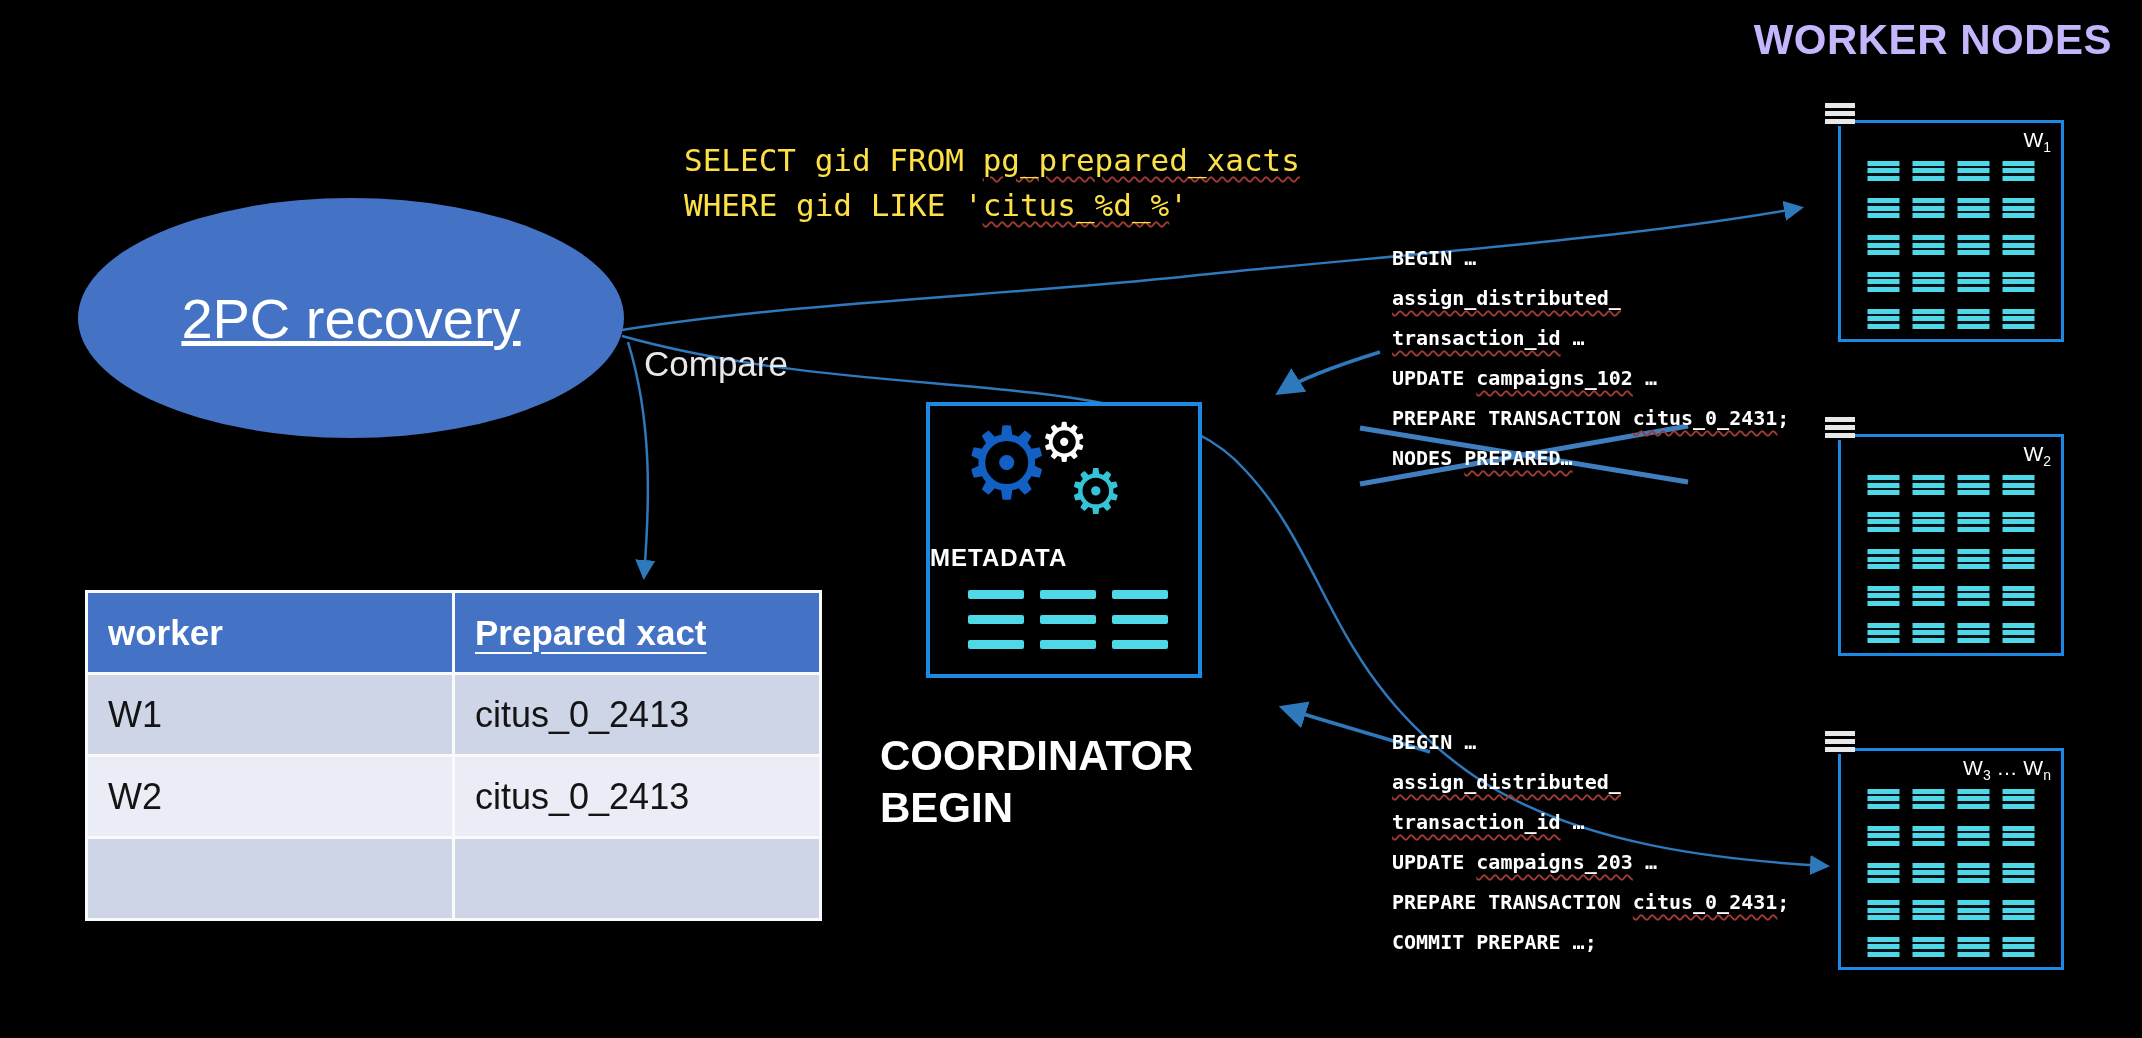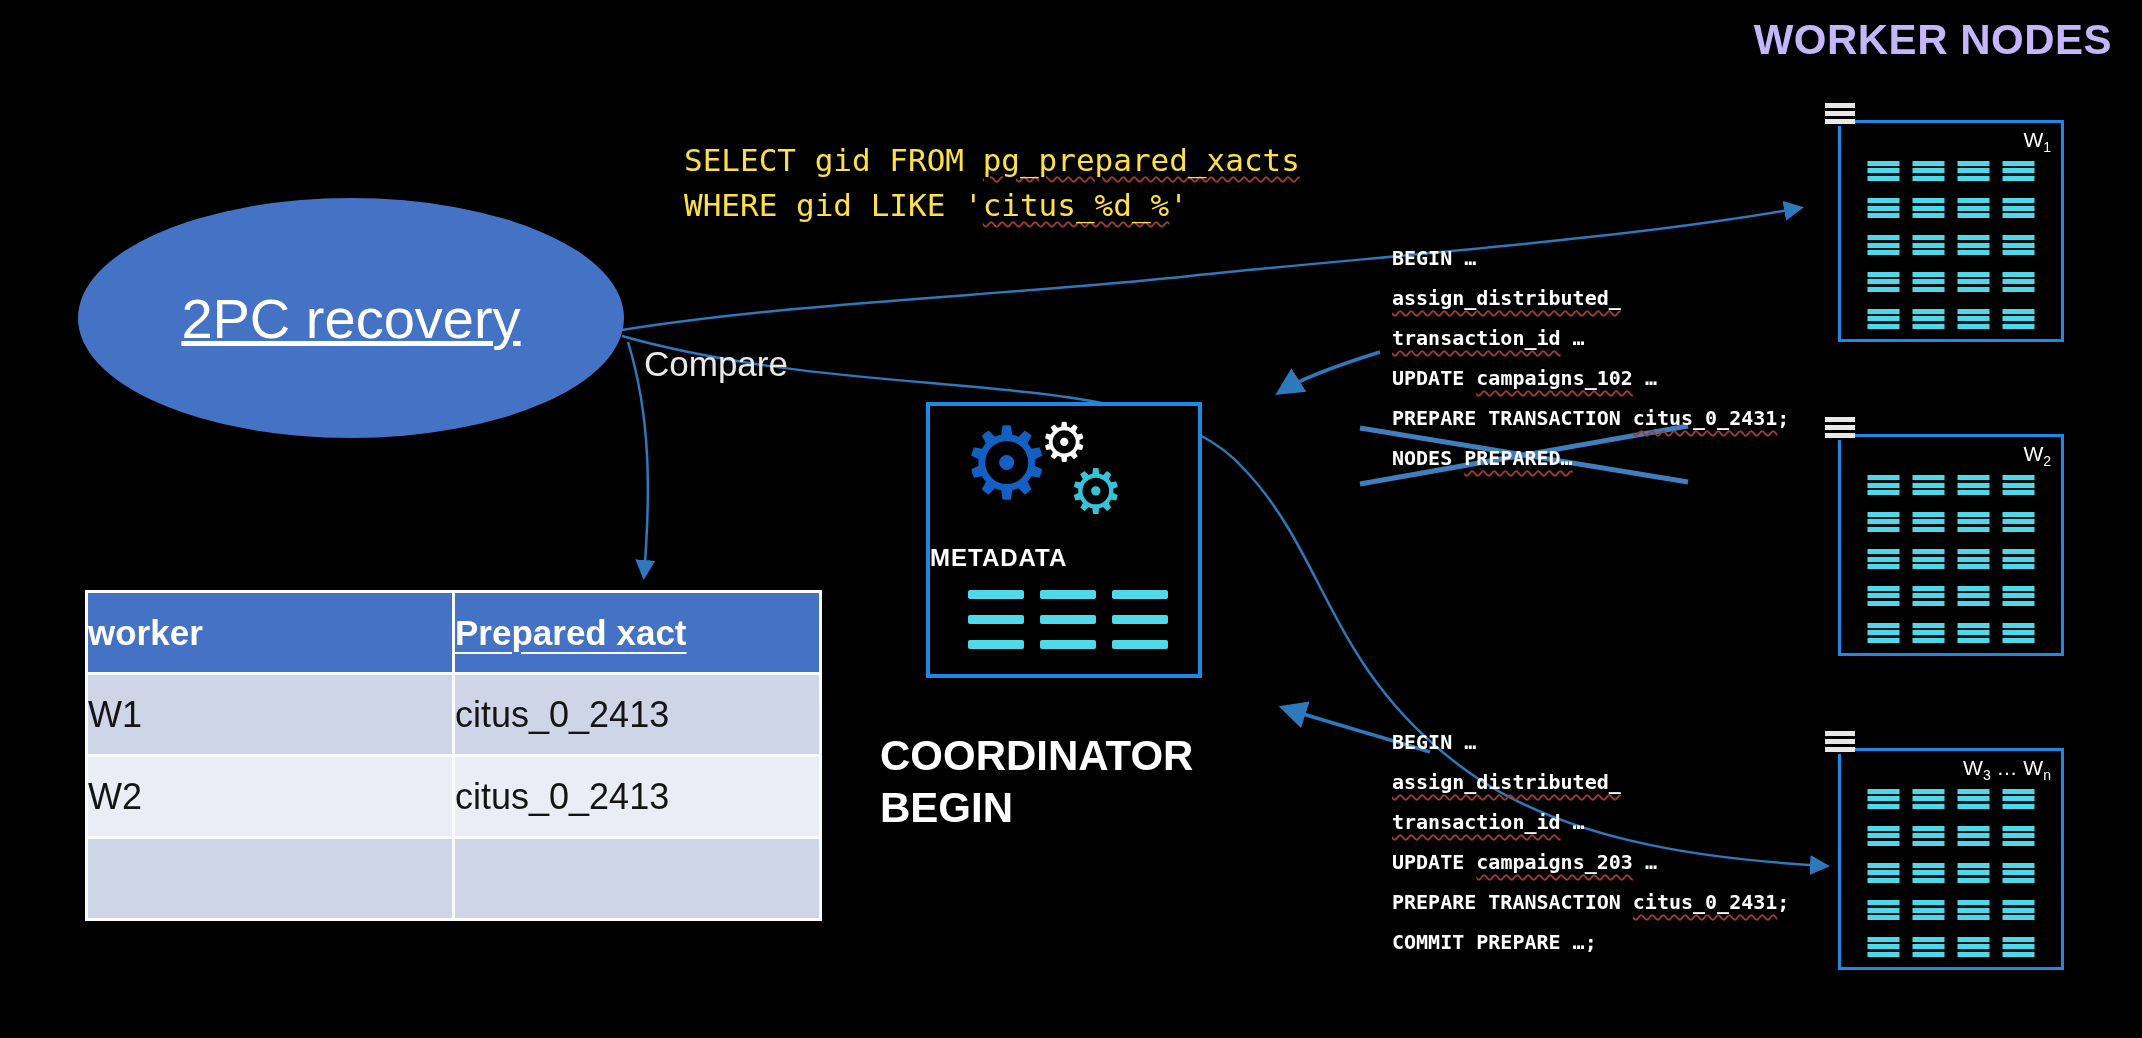--- a/index.html
+++ b/index.html
@@ -44,21 +44,21 @@
   }
 
   
   .compare { position:absolute; left:644px; top:344px; font-size:35px; color:#e8e8e8; }
 
   
   .xact-table {
     position:absolute; left:85px; top:590px; width:737px;
     border-collapse:collapse; table-layout:fixed;
   }
-  .xact-table th, .xact-table td { border:3px solid #fafafa; height:82px; text-align:left; }
+  .xact-table th, .xact-table td { border:3px solid #fafafa; height:82px; padding-left:20px; text-align:left; }
   .xact-table th { background:var(--accent, #4472C4); color:#fff; font-weight:700; font-size:35px; }
   .xact-table td { color:#141414; font-size:36px; font-weight:400; }
   .xact-table tbody tr:nth-child(odd)  td { background:var(--row-odd, #CDD5E6); }
   .xact-table tbody tr:nth-child(even) td { background:var(--row-even, #EAEDF5); }
   .uline { text-decoration:underline; text-underline-offset:7px; text-decoration-thickness:2px; }
 
   
   .coord-box {
     position:absolute; left:926px; top:402px; width:276px; height:276px;
     border:4px solid var(--box-border, #1E88E5); background:#000;

